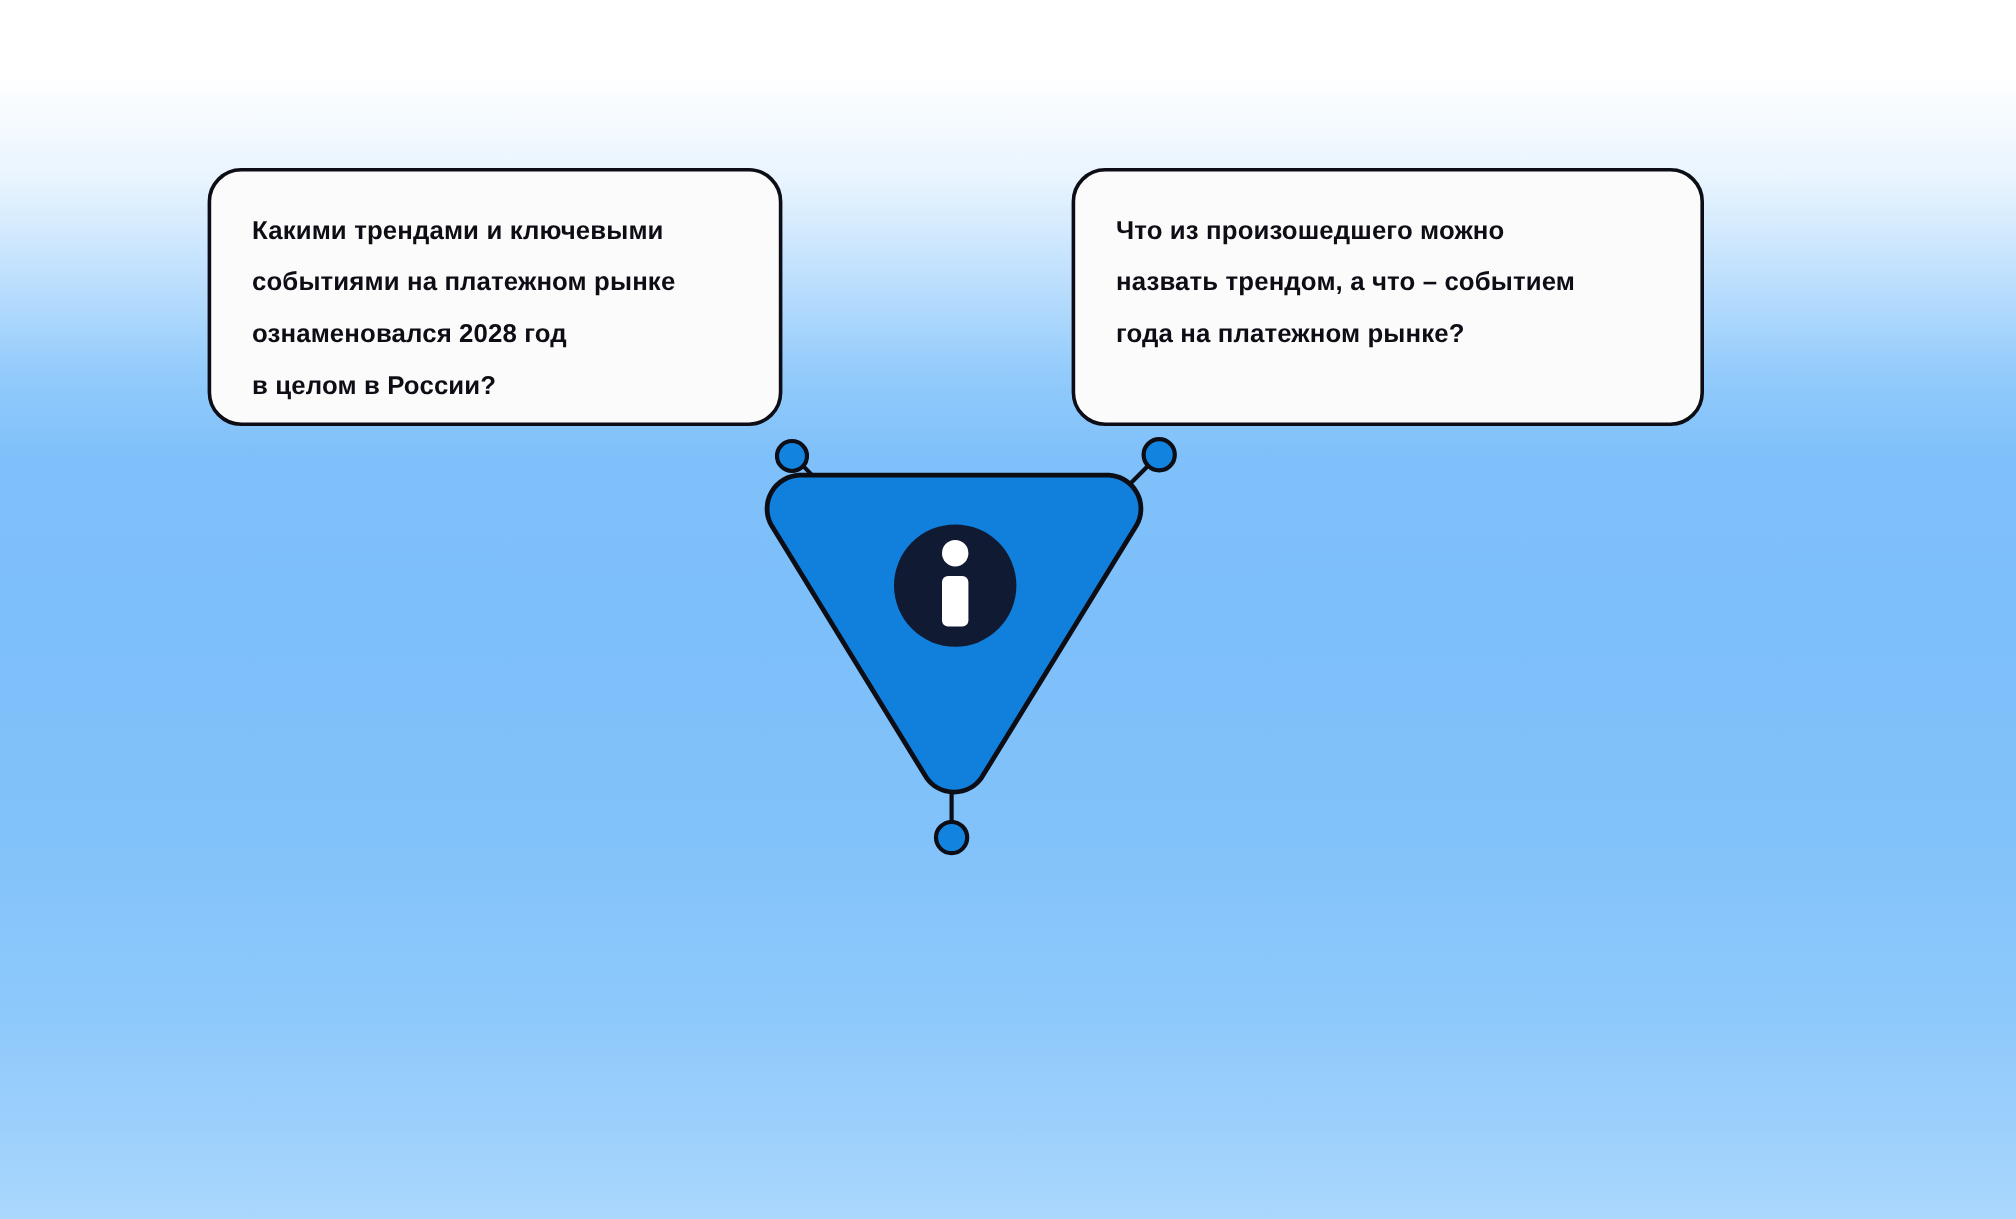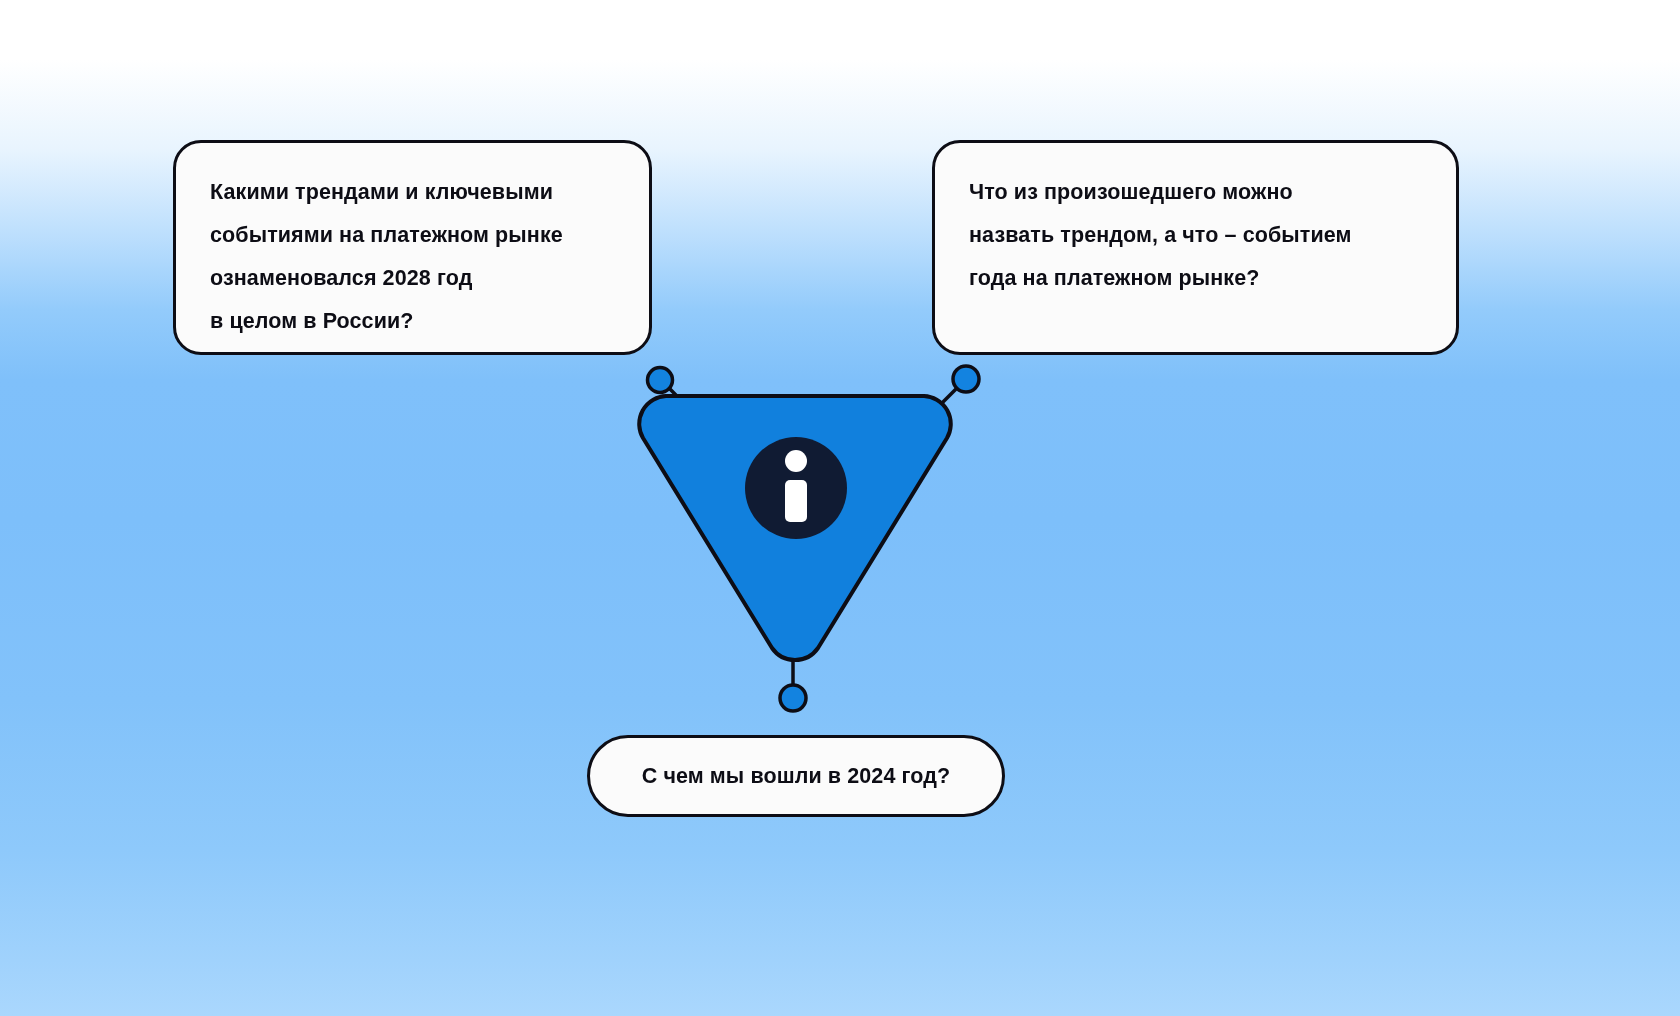--- a/index.html
+++ b/index.html
@@ -68,21 +68,20 @@
     left: 173px;
     top: 140px;
     width: 479px;
     height: 215px;
   }
   #card-right {
     left: 893px;
     top: 140px;
     width: 527px;
     height: 215px;
-    margin-left: 39px;
   }
   #card-bottom {
     left: 587px;
     top: 735px;
     width: 418px;
     height: 82px;
     border-radius: 42px;
     padding: 0;
     display: flex;
     align-items: center;
@@ -146,17 +145,14 @@
 ознаменовался 2028 год
 в целом в России?</p>
   </div>
 
   <div class="card" id="card-right">
     <p>Что из произошедшего можно
 назвать трендом, а что – событием
 года на платежном рынке?</p>
   </div>
 
-  <div class="card" id="card-bottom">
-    <p>С чем мы вошли в 2024 год?</p>
-  </div>
 
 </div>
 
 </body></html>

